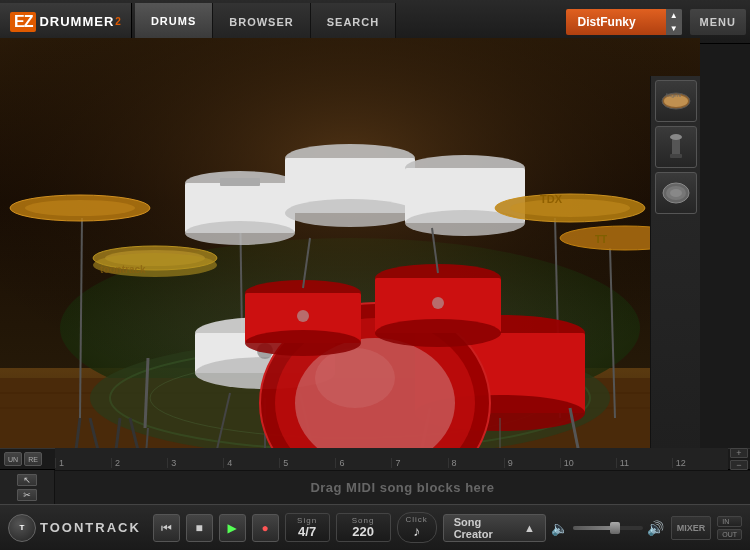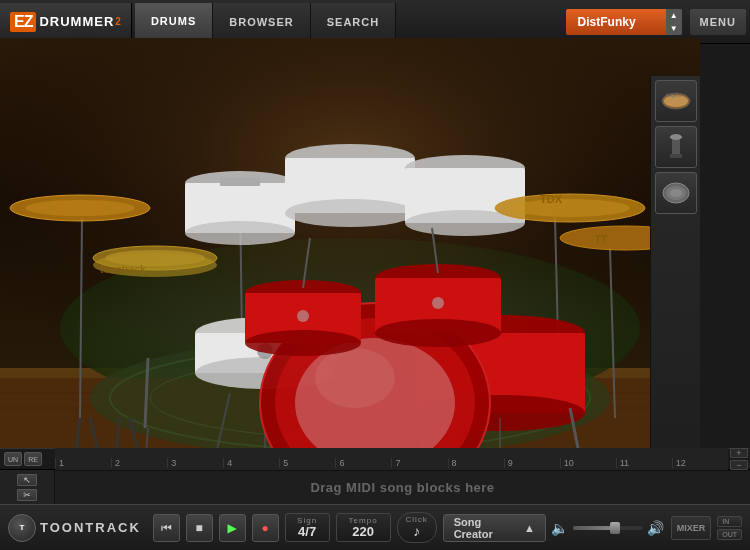--- a/index.html
+++ b/index.html
@@ -714,21 +714,21 @@
   <div class="transport-btn">■</div>
   <div class="transport-btn play">▶</div>
   <div class="transport-btn record">●</div>
 
   <div id="sign-display">
     <span class="sign-label">Sign</span>
     <span class="sign-value">4/7</span>
   </div>
 
   <div id="tempo-display">
-    <span class="sign-label">Tempo</span>
+    <span class="sign-label">Song</span>
     <span class="sign-value">220</span>
   </div>
 
   <div id="click-display">
     <span class="sign-label">Click</span>
     <span class="sign-value" style="font-size:14px;">♪</span>
   </div>
 
   <div id="song-creator-btn">
     <span>Song Creator</span>

